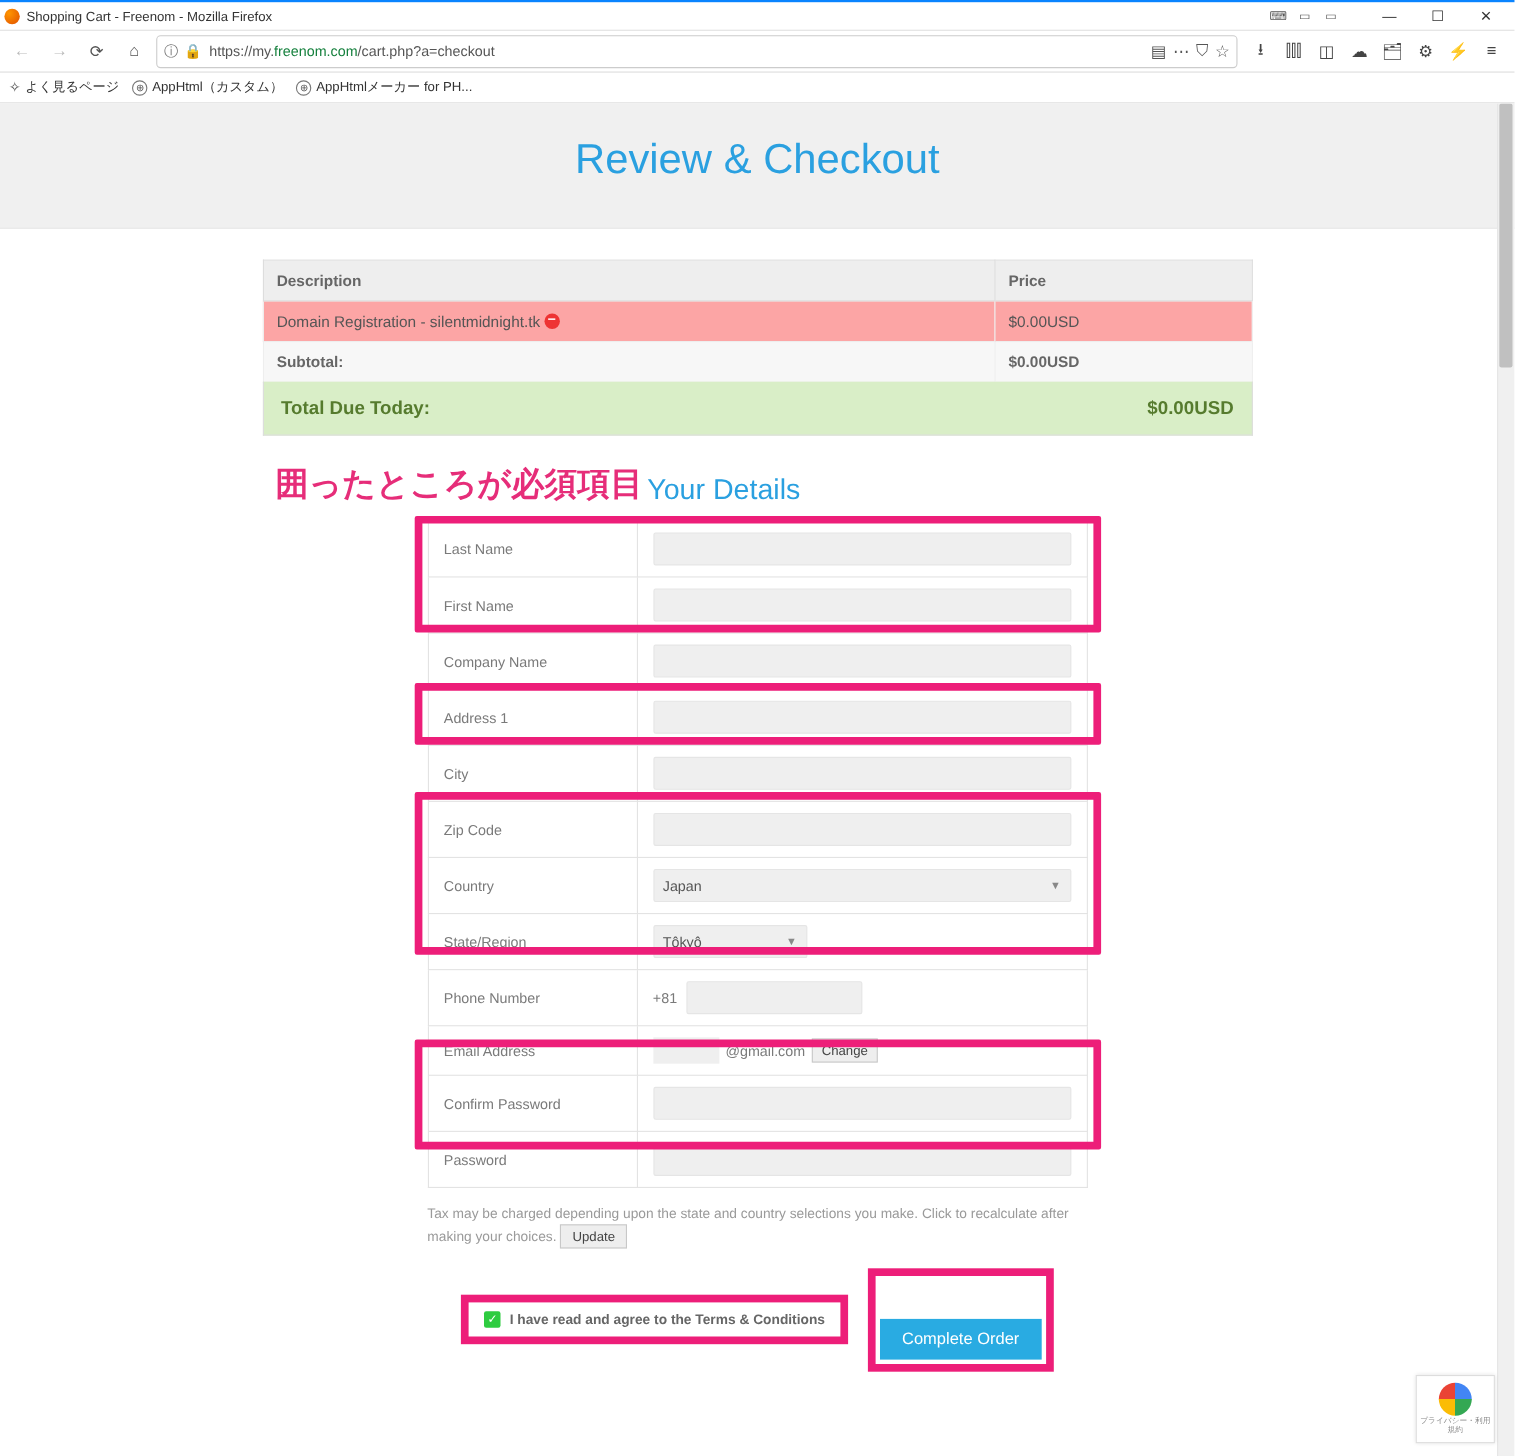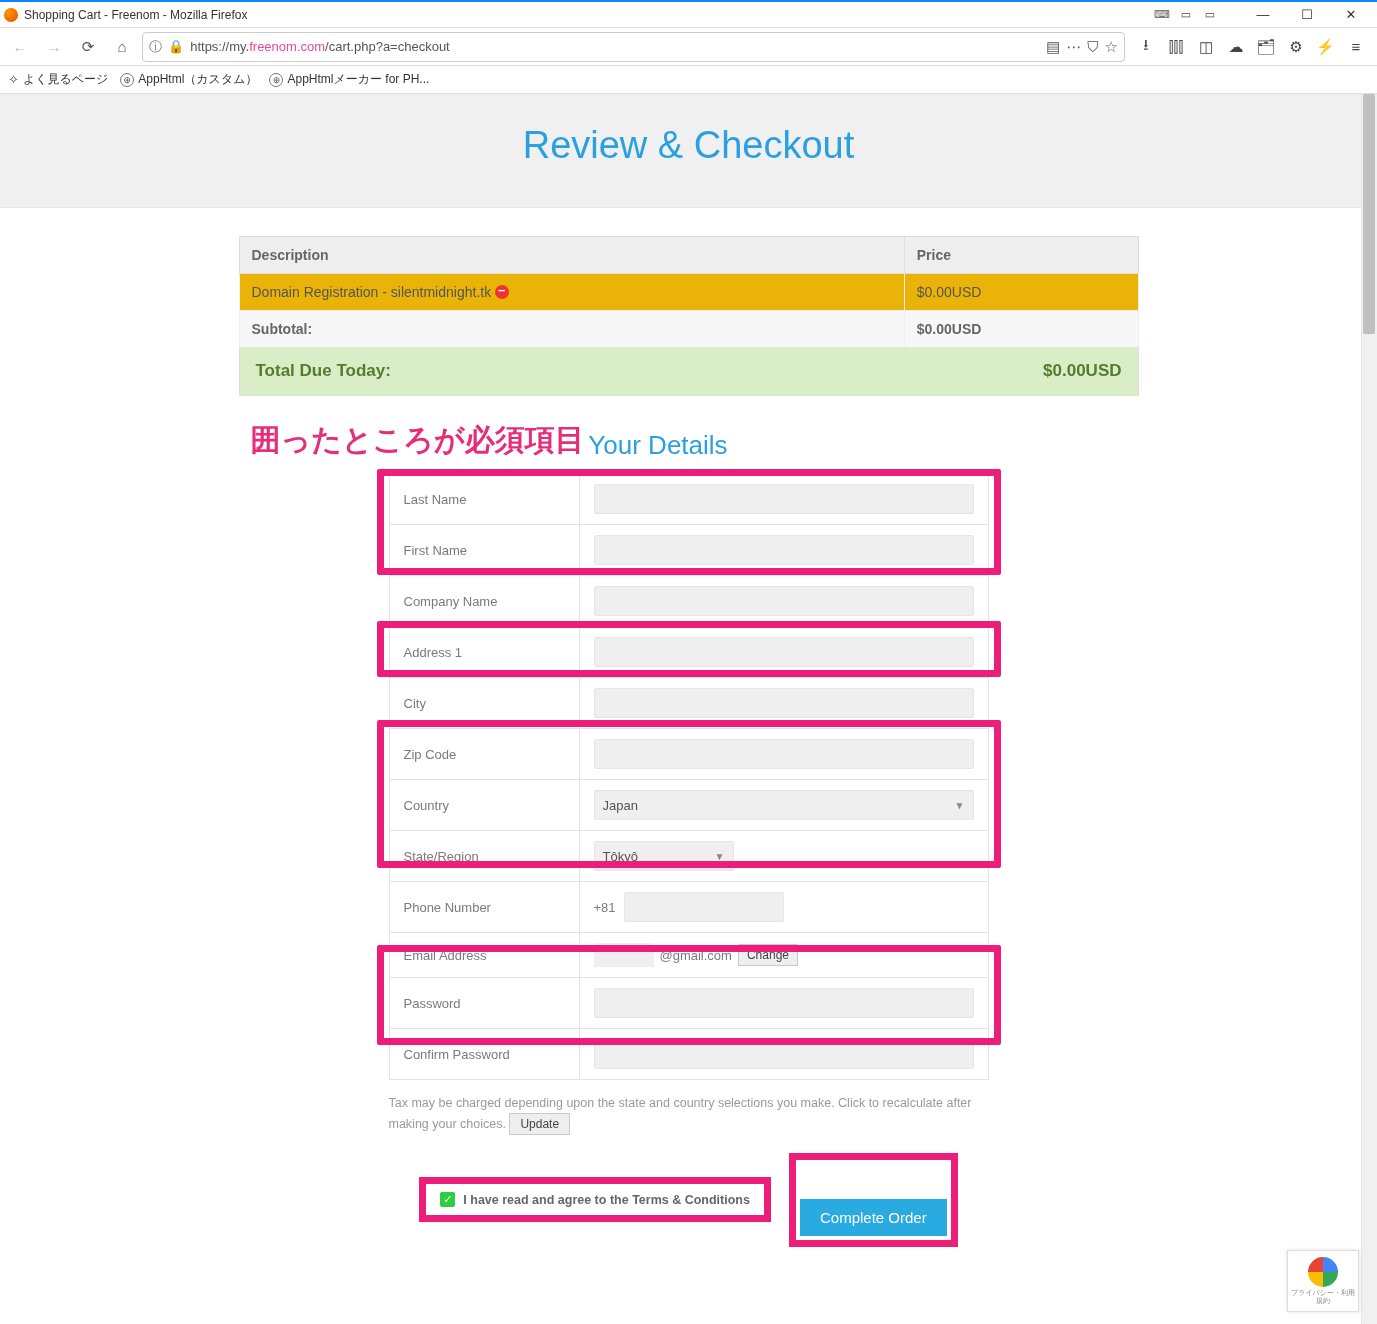--- a/index.html
+++ b/index.html
@@ -15,21 +15,21 @@
   .win-btn { width:44px;height:28px;display:flex;align-items:center;justify-content:center;font-size:13px;color:#333;}
   
   
   .navbar { height: 38px; display:flex; align-items:center; padding: 0 6px; gap:6px; border-bottom:1px solid #ddd;}
   .nav-btn { width:28px;height:28px;border-radius:4px;display:flex;align-items:center;justify-content:center;color:#555;font-size:15px;}
   .nav-btn.disabled{color:#bbb;}
   .urlbar { flex:1; height:30px; border:1px solid #ccc; border-radius:4px; display:flex; align-items:center; padding:0 6px; gap:6px; background:#fff;}
   .urlbar .info-icon{font-size:13px;color:#777;}
   .lock-icon{color:#12bc00;font-size:13px;}
   .url-text{flex:1;font-size:13px;color:#555;white-space:nowrap;overflow:hidden;}
-  .url-text .host{color:#ec4899;text-align:center;}
+  .url-text .host{color:#15803d;text-align:center;}
   .reader-icon,.dots-icon,.shield-icon,.star-icon{color:#555;font-size:15px;}
   .right-icons{display:flex;gap:8px;align-items:center;padding:0 4px;}
   .right-icons .ico{width:22px;height:22px;display:flex;align-items:center;justify-content:center;color:#444;font-size:15px;}
   
   
   .bookbar{height:28px;display:flex;align-items:center;gap:12px;padding:0 8px;border-bottom:1px solid #ddd;font-size:12px;color:#333;}
   .book-item{display:flex;align-items:center;gap:4px;}
   .book-favicon{width:14px;height:14px;border-radius:50%;border:1px solid #777;display:flex;align-items:center;justify-content:center;font-size:9px;color:#555;}
   .book-star{color:#555;font-size:13px;}
   
@@ -40,21 +40,21 @@
   
   
   .page-head{background:#f0f0f0;border-bottom:1px solid #e8e8e8;padding:30px 0 40px;text-align:center;}
   .page-title{font-size:38px;font-weight:300;color:#2aa0e0;}
   
   .container{width:900px;margin:28px auto 0;}
   
   
   .cart-table{width:100%;border:1px solid #000000;border-collapse:collapse;font-size:14px;}
   .cart-table th{background:#eee;color:#666;text-align:left;font-weight:600;padding:10px 12px;border:1px solid #ddd;}
-  .cart-table td{padding:10px 12px;border:1px solid #eee;background:#eab308;color:#555;}
+  .cart-table td{padding:10px 12px;border:1px solid #eee;background:#fca5a5;color:#555;}
   .cart-table .subtotal td{background:#f7f7f7;color:#666;font-weight:600;}
   .total-row{background:#d9eec7;color:#567b2e;font-weight:600;display:flex;justify-content:space-between;padding:14px 16px;font-size:17px;margin-top:-1px;border:1px solid #ddd;border-top:none;}
   .remove-badge{display:inline-block;width:14px;height:14px;border-radius:50%;background:#e33;position:relative;vertical-align:-2px;}
   .remove-badge::after{content:"–";color:#fff;position:absolute;left:3px;top:-3px;font-weight:bold;font-size:13px;}
   
   
   .annotation{font-size:30px;font-weight:700;color:#e62d79;text-shadow:1px 1px 2px rgba(255,255,255,.8);margin:24px 0 0 12px;display:inline-block;}
   .details-title{font-size:26px;font-weight:300;color:#2aa0e0;display:inline-block;vertical-align:-4px;}
   
   
@@ -252,25 +252,25 @@
               <td class="lbl">Email Address</td>
             <td>
                 <div class="email-row">
               <span class="email-mask"></span>
               <span>@gmail.com</span>
               <button class="change-btn">Change</button>
             </div>
               </td>
             </tr>
         <tr>
+              <td class="lbl">Confirm Password</td>
+            <td><input type="password" class="text-input" style=""></td>
+            </tr>
+        <tr>
               <td class="lbl">Password</td>
-            <td><input type="password" class="text-input" style=""></td>
-            </tr>
-        <tr>
-              <td class="lbl">Confirm Password</td>
             <td><input type="password" class="text-input" style=""></td>
             </tr>
       </tbody>
         </table>
 
       <div class="hl" style="left:138px;top:-4px;width:624px;height:106px"></div>
       <div class="hl" style="left:138px;top:148px;width:624px;height:56px"></div>
       <div class="hl" style="left:138px;top:247px;width:624px;height:148px"></div>
       <div class="hl" style="left:138px;top:472px;width:624px;height:100px"></div>
     </div>

